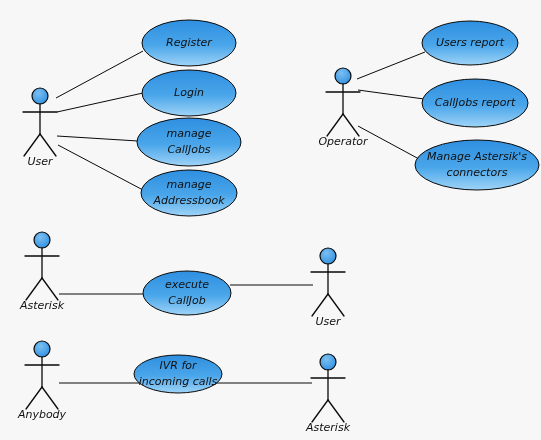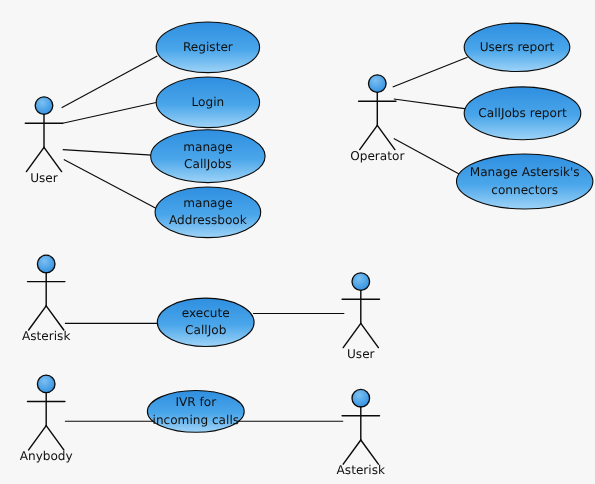--- a/index.html
+++ b/index.html
@@ -7,20 +7,21 @@
     padding: 0;
     background: #ffffff;
   }
   #diagram-canvas {
     position: relative;
     width: 541px;
     height: 440px;
     background: #f7f7f7;
     overflow: hidden;
     font-family: "DejaVu Sans", sans-serif;
+    font-style: italic;
   }
   #diagram-canvas svg {
     position: absolute;
     left: 0;
     top: 0;
   }
   .uc-label {
     font-family: "DejaVu Sans", sans-serif;
     font-size: 11px;
     fill: #101010;

